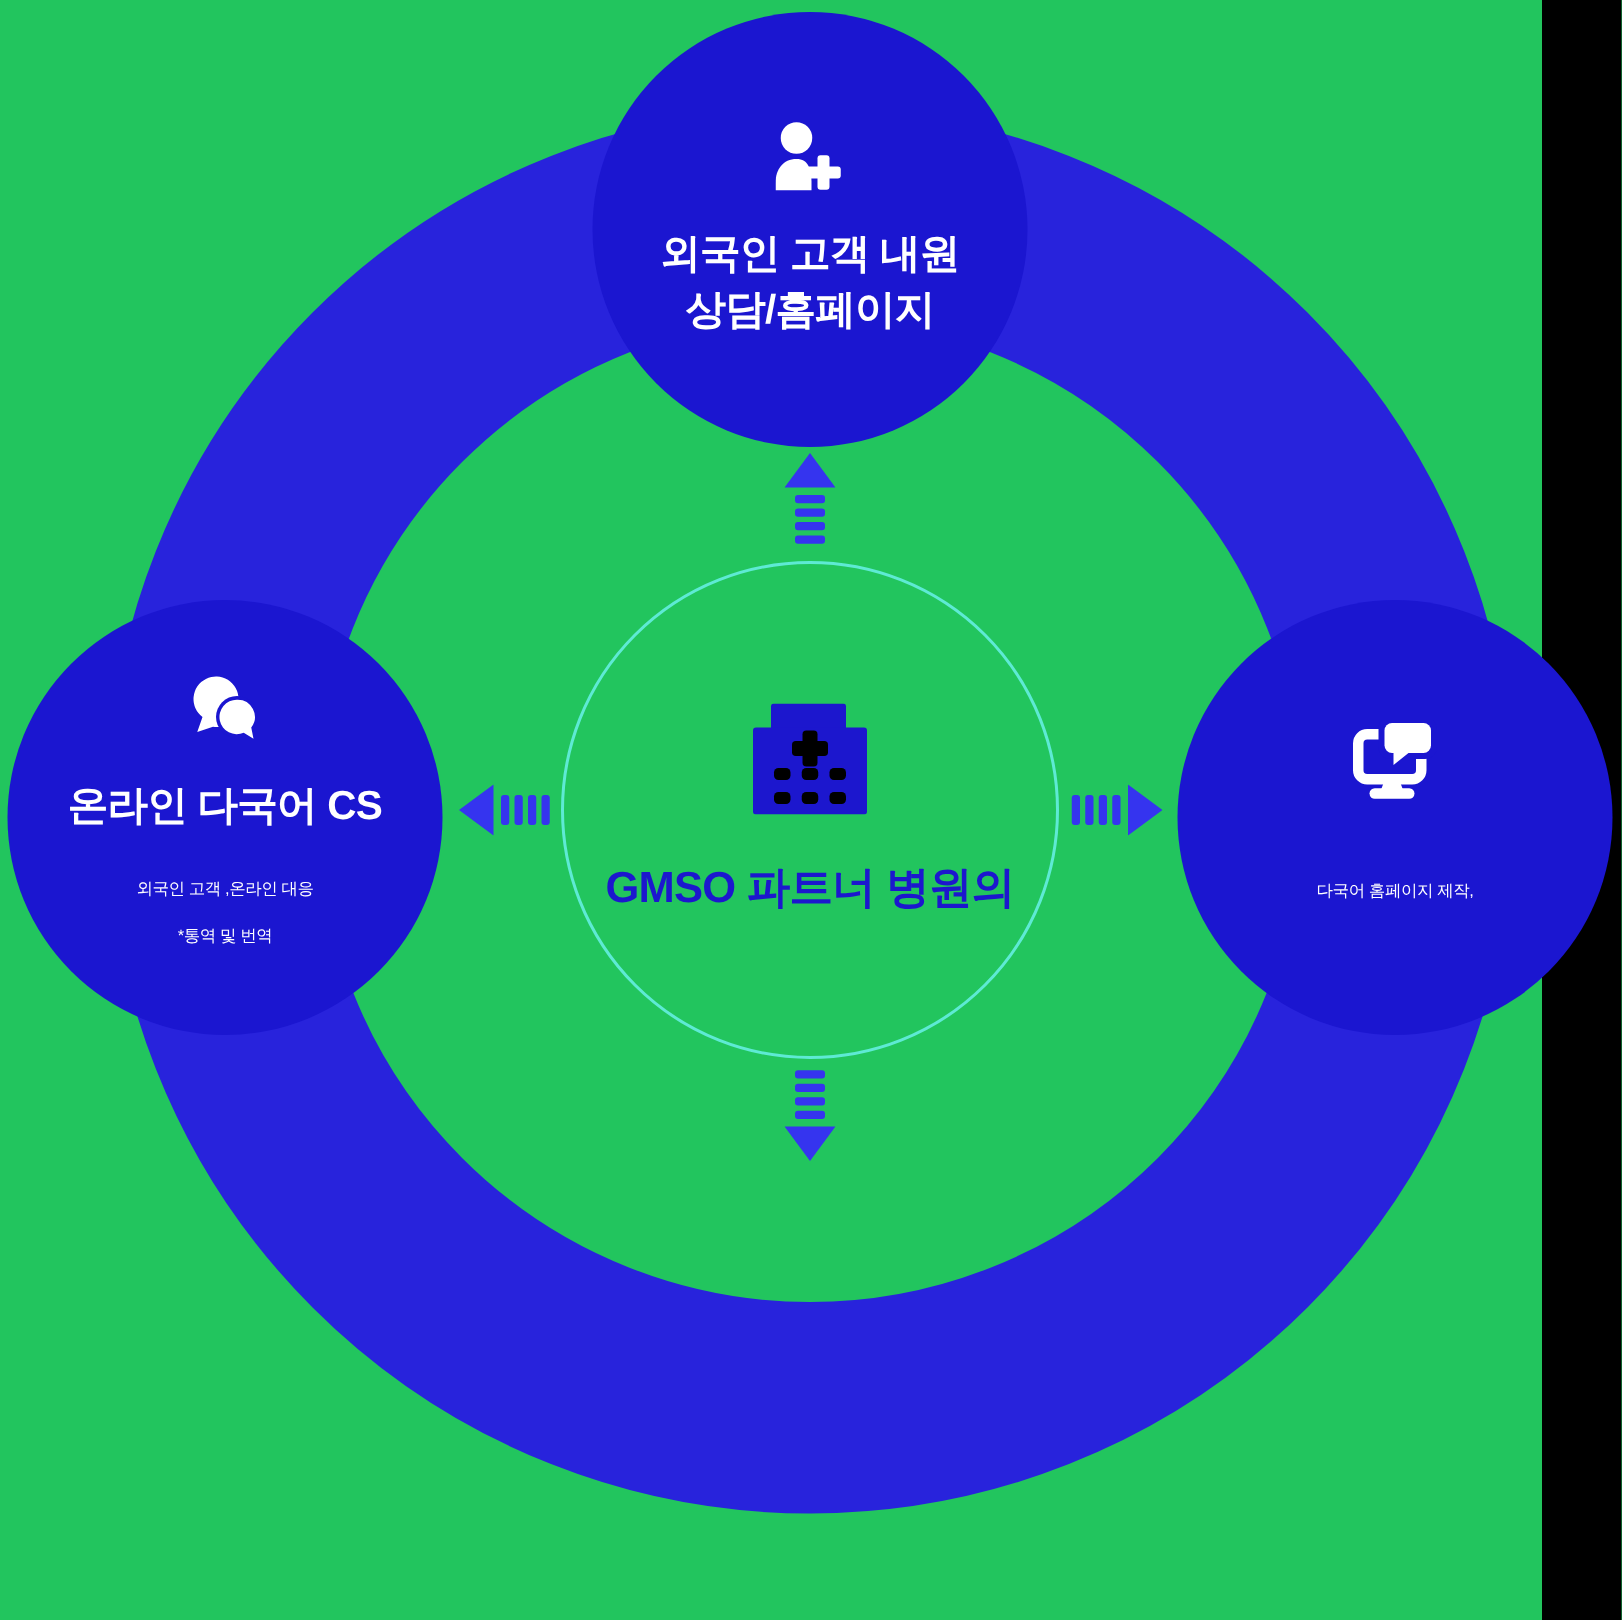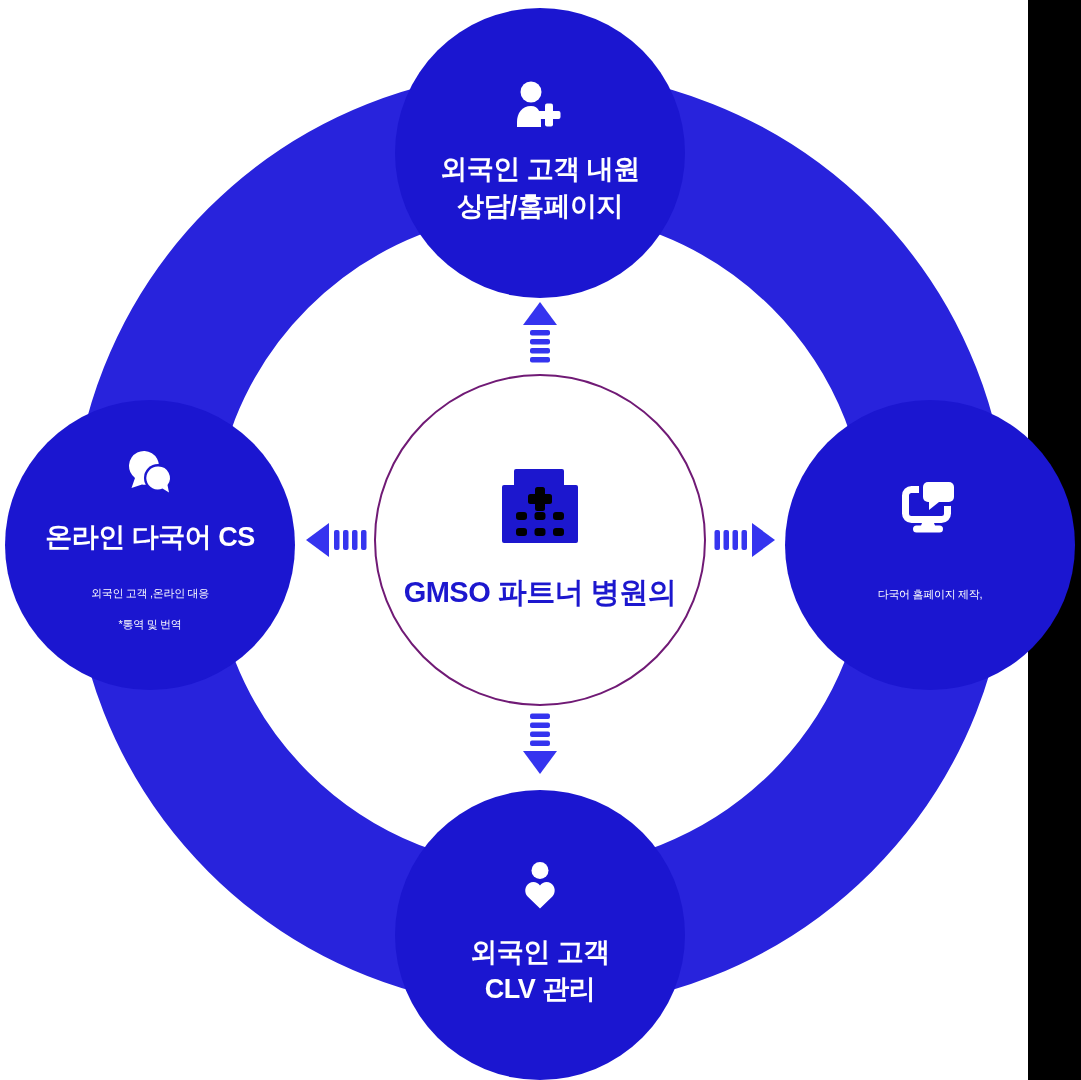--- a/index.html
+++ b/index.html
@@ -2,21 +2,21 @@
 <html><head>
 <meta charset="utf-8">
 <style>
   html,body{margin:0;padding:0;}
   body{
     width:1081px;height:1080px;
     background:#000;
     font-family:"Liberation Sans","DejaVu Sans",sans-serif;
     overflow:hidden;
   }
-  .stage{position:relative;width:1028px;height:1080px;background:#ffffff;}
+  .stage{position:relative;width:1028px;height:1080px;background:#22c55e;}
 
   
   .ring{
     position:absolute;left:71px;top:71px;
     width:938px;height:938px;
     box-sizing:border-box;
     border:141px solid #2823DC;
     border-radius:50%;
   }
 
@@ -32,21 +32,21 @@
   .node--left{left:5px;top:400px;}
   .node--right{left:785px;top:400px;}
 
   .node .icon{display:block;margin-bottom:24px;}
   .node-title{font-size:27px;line-height:37px;font-weight:700;letter-spacing:-0.5px;}
   .node-sub{margin-top:22px;font-size:11px;line-height:31px;font-weight:400;letter-spacing:-0.3px;}
 
   
   .center-circle{
     position:absolute;left:374px;top:374px;width:332px;height:332px;
-    box-sizing:border-box;border:2px solid #701a75;border-radius:50%;
+    box-sizing:border-box;border:2px solid #5eead4;border-radius:50%;
     display:flex;flex-direction:column;align-items:center;justify-content:center;
     text-align:center;color:#1C17CE;
   }
   .center-circle .icon{display:block;margin-bottom:30px;}
   .center-title{font-size:29px;line-height:39px;font-weight:800;letter-spacing:-0.5px;}
 
   
   .arrow{position:absolute;}
   .arrow--up{left:523px;top:302px;}
   .arrow--down{left:523px;top:710px;}
@@ -136,32 +136,20 @@
         <path d="M27 20 v10 l10 -8 z" fill="#fff"></path>
         <path d="M21.5 39 h9 l3 8 h-15 z" fill="#fff"></path>
         <rect x="11" y="45.5" width="30" height="7" rx="3.5" fill="#fff"></rect>
       </g>
     </svg>
     <div class="node-sub">
       <div>다국어 홈페이지 제작,</div>
     </div>
   </div>
 
-  <div class="node node--bottom">
-    <svg class="icon" width="40" height="48" viewBox="0 0 40 48">
-      <g fill="#fff">
-        <circle cx="20" cy="8.5" r="8.5"></circle>
-        <path d="M20 23.5c2.4-3.5 7.2-4.6 10.8-2.2 4.6 3 5.2 9.3 1.6 13.2L20 46.5 7.6 34.5C4 30.6 4.6 24.3 9.2 21.3c3.6-2.4 8.4-1.3 10.8 2.2z"></path>
-      </g>
-    </svg>
-    <div class="node-title">
-      <div>외국인 고객</div>
-      <div>CLV 관리</div>
-    </div>
-  </div>
 
   <div class="center-circle">
     <svg class="icon" width="76" height="74" viewBox="0 0 76 74">
       <g>
         <rect x="12" y="0" width="50" height="24" rx="2" fill="#1C17CE"></rect>
         <rect x="0" y="16" width="76" height="58" rx="2" fill="#1C17CE"></rect>
         <rect x="33" y="18" width="10" height="24" rx="2.5" fill="#000"></rect>
         <rect x="26" y="25" width="24" height="10" rx="2.5" fill="#000"></rect>
         <rect x="14" y="43" width="11" height="8" rx="3" fill="#000"></rect>
         <rect x="32.5" y="43" width="11" height="8" rx="3" fill="#000"></rect>

